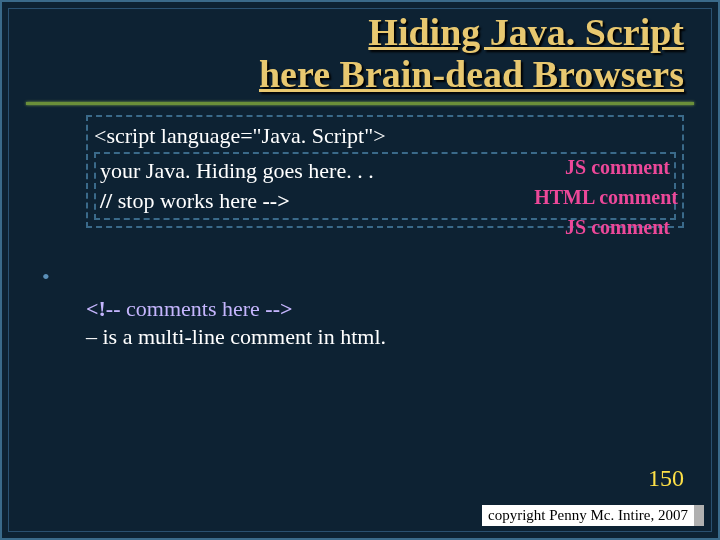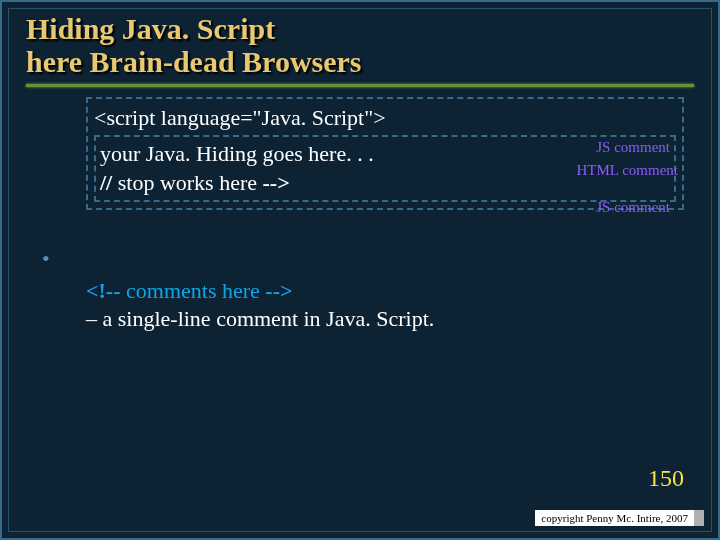--- a/index.html
+++ b/index.html
@@ -20,26 +20,28 @@
   }
   .slide::before {
     content: "";
     position: absolute;
     inset: 6px;
     border: 1px solid #2a5070;
     pointer-events: none;
   }
   .title {
     color: #e8c870;
-    font-size: 30px;
+    font-size: 38px;
     font-weight: bold;
+    text-align: right;
     text-shadow: 2px 2px 2px #000;
     line-height: 1.1;
     margin-bottom: 6px;
     padding-right: 10px;
+    text-decoration: underline;
   }
   .title-underline {
     height: 3px;
     background: #6a8f3a;
     box-shadow: 0 0 3px #82a84a;
     margin: 2px 0 10px 0;
   }
   .code-block {
     margin-left: 60px;
     margin-right: 10px;
@@ -54,27 +56,28 @@
   }
   .code-inner {
     border: 2px dashed #3a6a8a;
     padding: 2px 4px;
     margin-top: 2px;
     position: relative;
   }
   .c-line { white-space: nowrap; position: relative; }
   .bold { font-weight: bold; }
   .annot {
-    color: #8b5cf6;
+    color: #ec4899;
     position: absolute;
     right: 4px;
-    font-size: 15px;
+    font-size: 20px;
+    font-weight: bold;
   }
   .annot1 { top: 0px; }
-  .annot2 { top: 23px; right: -4px; }
+  .annot2 { top: 30px; right: -4px; }
   .annot3 { top: 60px; }
   .bullet-row {
     display: flex;
     align-items: flex-start;
     margin-top: 34px;
     margin-left: 16px;
   }
   .bullet-dot {
     color: #5a8fb8;
     font-size: 22px;
@@ -83,21 +86,21 @@
   }
   .bullet-text {
     color: #fff;
     font-size: 24px;
   }
   .sub-block {
     margin-left: 60px;
     margin-top: 6px;
   }
   .sub-code {
-    color: #0ea5e9;
+    color: #c4b5fd;
     font-size: 22px;
   }
   .sub-item {
     color: #fff;
     font-size: 22px;
     margin-top: 2px;
   }
   .page-num {
     position: absolute;
     right: 34px;
@@ -108,21 +111,21 @@
   .copyright-strip {
     position: absolute;
     right: 14px;
     bottom: 12px;
     display: flex;
     align-items: stretch;
   }
   .copyright {
     background: #fff;
     color: #000;
-    font-size: 11px;
+    font-size: 15px;
     padding: 2px 6px;
     white-space: nowrap;
   }
   .strip-tail {
     width: 10px;
     background: #b0b0b0;
   }
 </style>
 </head>
 <body>
@@ -151,21 +154,21 @@
   </div>
 
   <div class="bullet-row">
     <div class="bullet-dot">•</div>
   </div>
 
   <div class="sub-block">
     <div class="sub-code">
       <span class="bold">&lt;!--</span><span> comments here </span><span class="bold">--&gt;</span>
     </div>
-    <div class="sub-item">– a single-line comment in Java. Script.</div>
+    <div class="sub-item">– is a multi-line comment in html.</div>
   </div>
 
   <div class="page-num">150</div>
 
   <div class="copyright-strip">
     <div class="copyright">copyright Penny Mc. Intire, 2007</div>
     <div class="strip-tail"></div>
   </div>
 
 </div>

